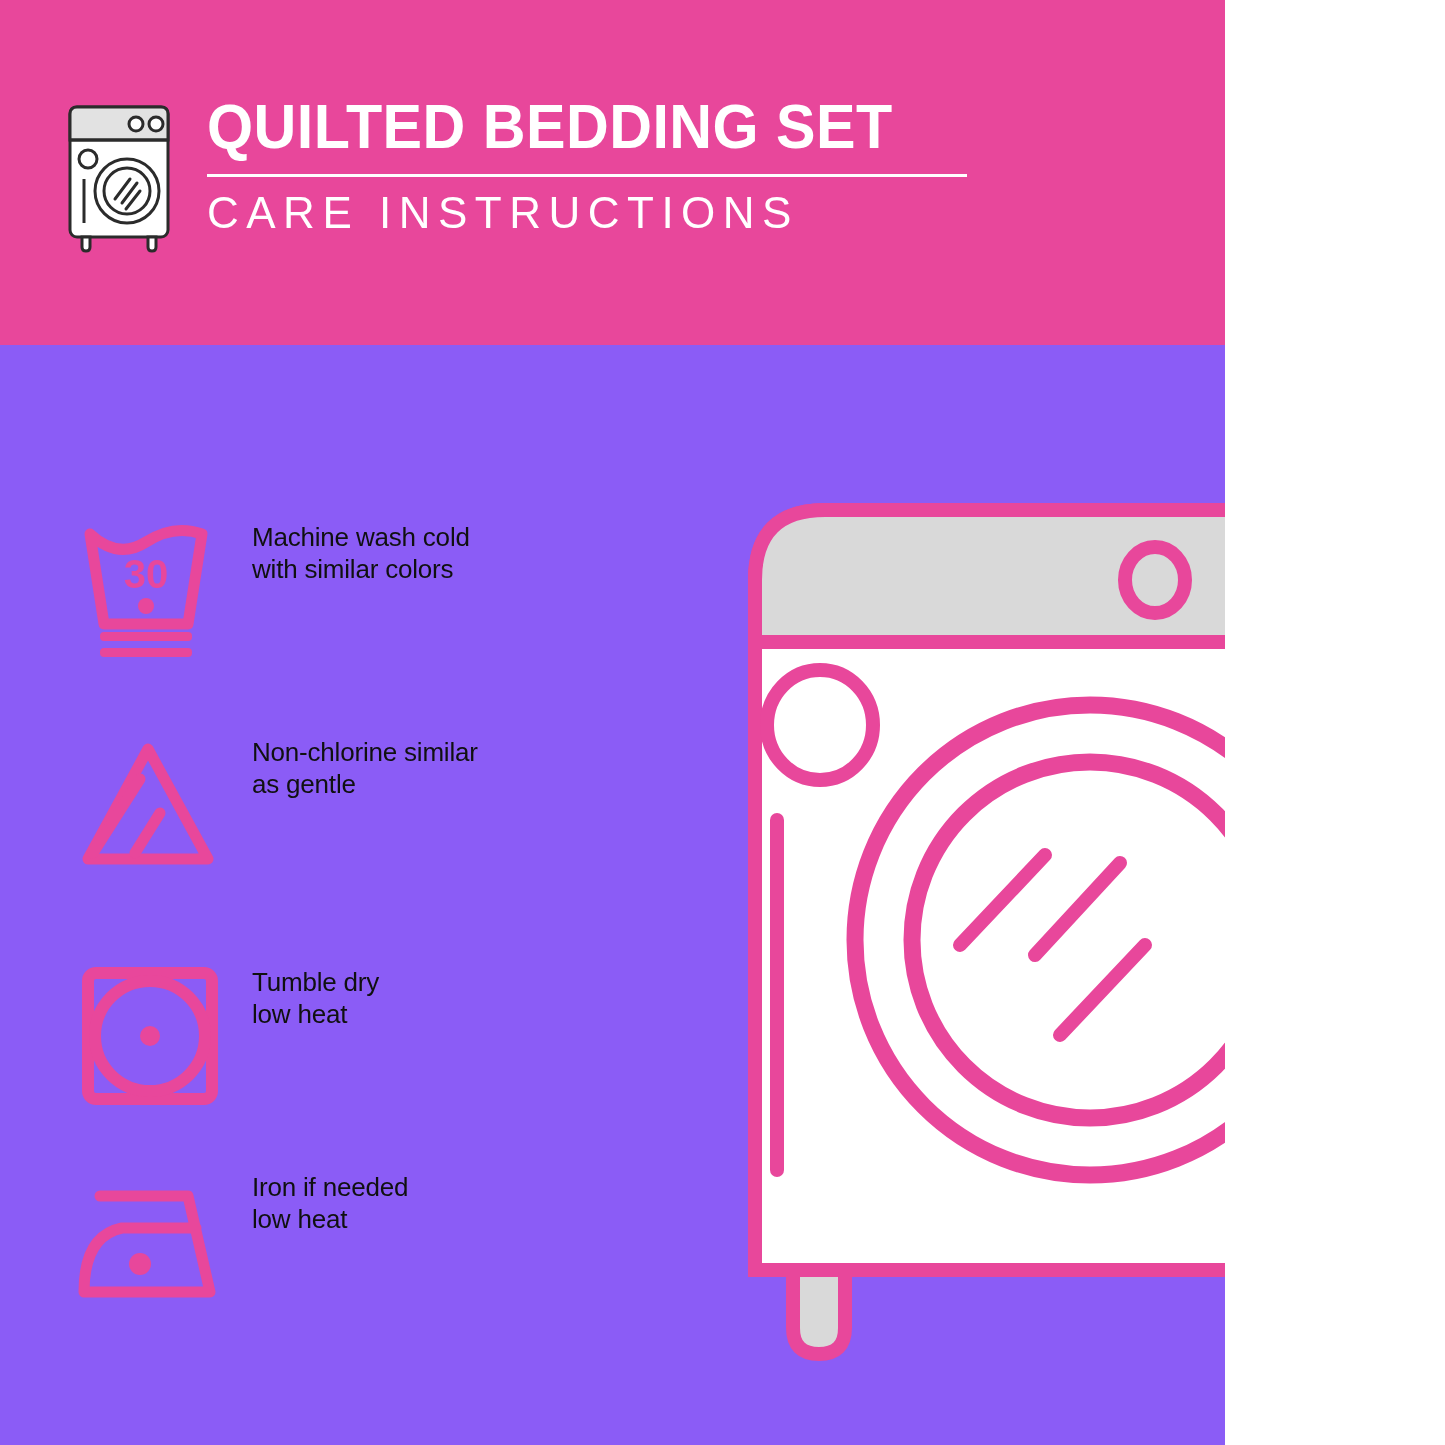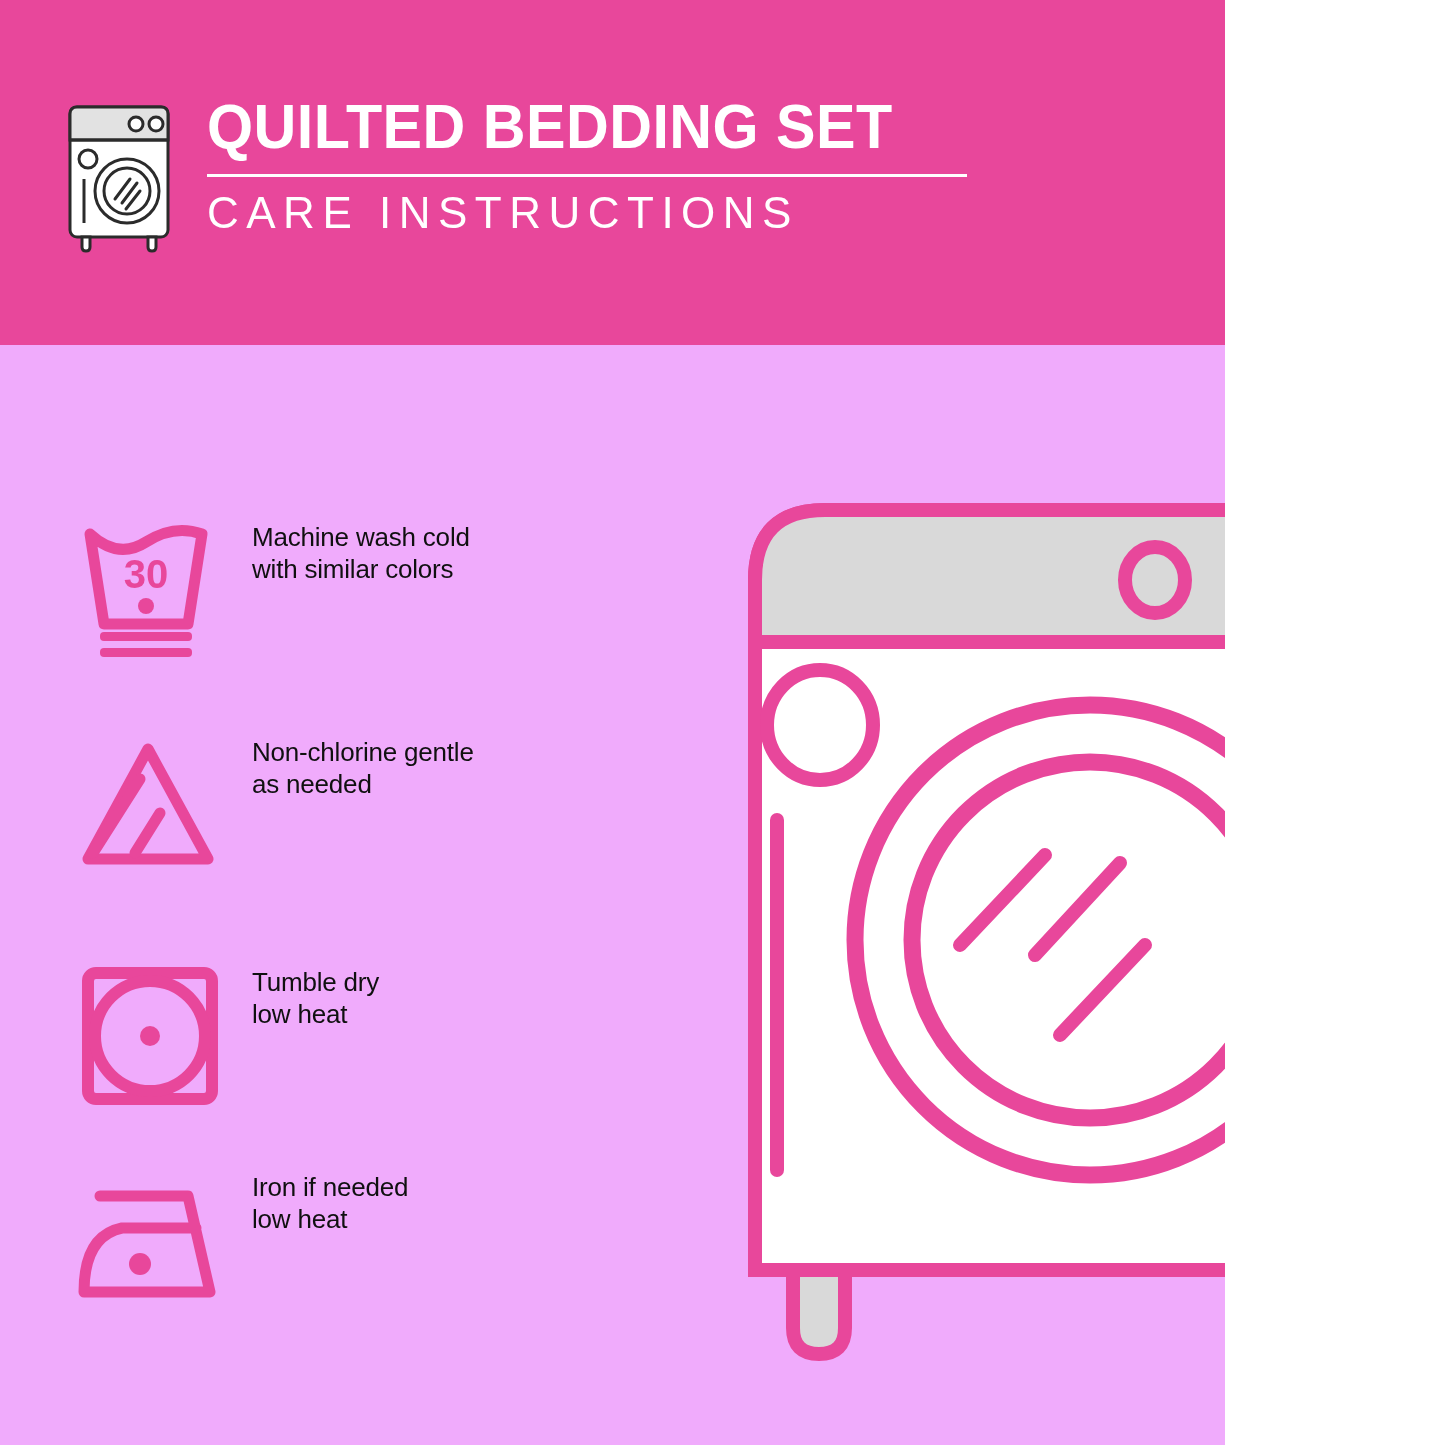--- a/index.html
+++ b/index.html
@@ -7,21 +7,21 @@
     padding: 0;
     background: #ffffff;
   }
   body {
     font-family: "Liberation Sans", sans-serif;
   }
   #page {
     position: relative;
     width: 1225px;
     height: 1445px;
-    background: #f0abfc;
+    background: #8b5cf6;
     overflow: hidden;
   }
 
   
   #header-band {
     position: absolute;
     left: 0;
     top: 0;
     width: 1445px;
     height: 345px;
@@ -177,22 +177,22 @@
 
     <div class="care-row" id="care-row-1">
       <svg class="care-icon" viewBox="0 0 160 150" xmlns="http://www.w3.org/2000/svg">
         <g fill="none" stroke="#E8479B" stroke-width="11" stroke-linecap="round" stroke-linejoin="round">
           <path d="M78 18 L138 128 L18 128 Z"></path>
           <line x1="70" y1="48" x2="23" y2="122"></line>
           <line x1="90" y1="82" x2="65" y2="122"></line>
         </g>
       </svg>
       <div class="care-text">
-        <span class="line">Non-chlorine gentle</span>
-        <span class="line">as needed</span>
+        <span class="line">Non-chlorine similar</span>
+        <span class="line">as gentle</span>
       </div>
     </div>
 
     <div class="care-row" id="care-row-2">
       <svg class="care-icon" viewBox="0 0 160 150" xmlns="http://www.w3.org/2000/svg">
         <rect x="18" y="12" width="124" height="126" rx="8" ry="8" fill="none" stroke="#E8479B" stroke-width="12"></rect>
         <circle cx="80" cy="75" r="55" fill="none" stroke="#E8479B" stroke-width="12"></circle>
         <circle cx="80" cy="75" r="10" fill="#E8479B"></circle>
       </svg>
       <div class="care-text">

